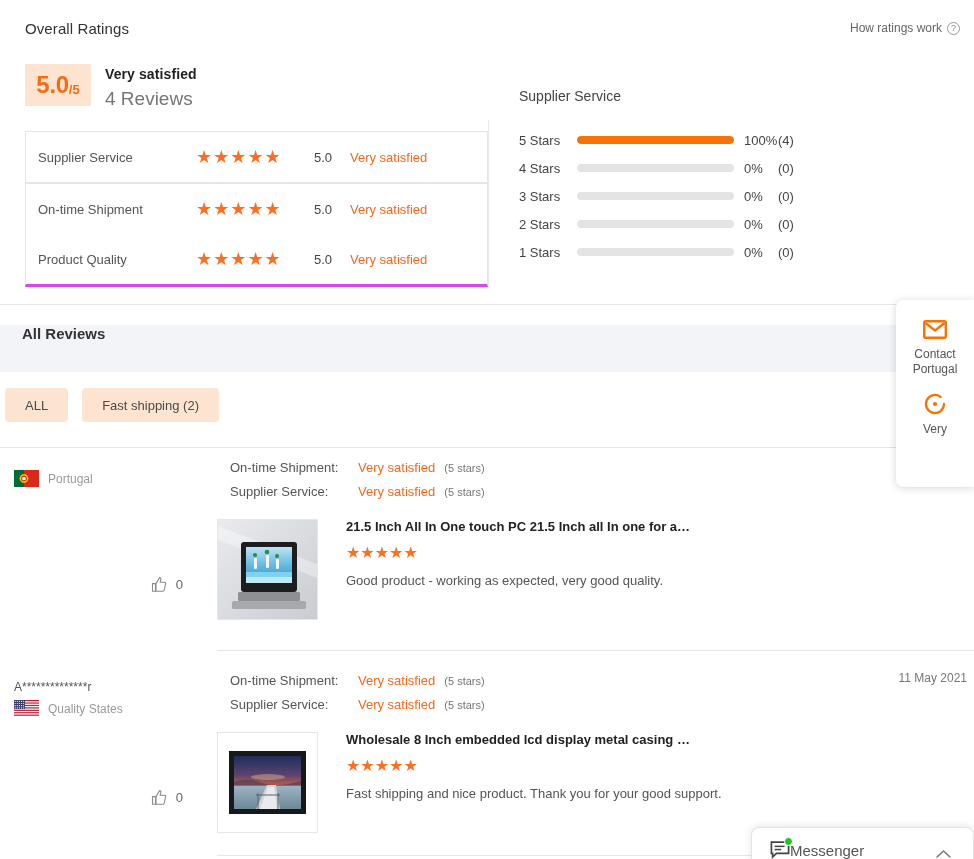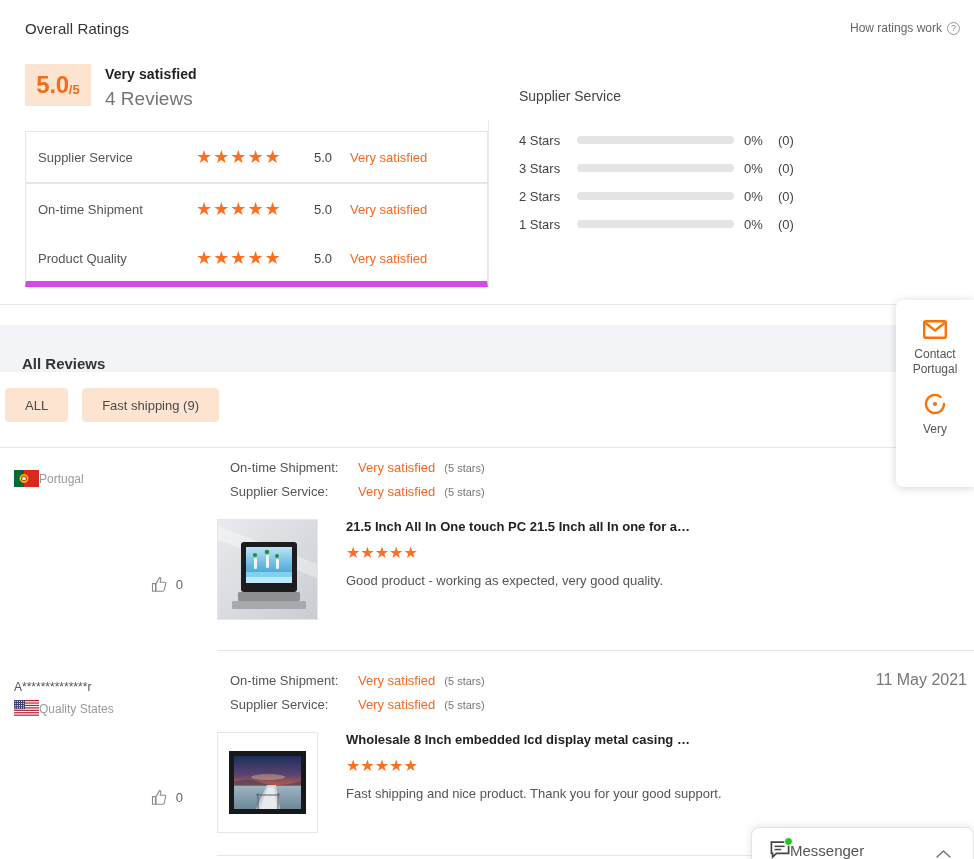--- a/index.html
+++ b/index.html
@@ -72,21 +72,21 @@
     display: flex; align-items: center;
     padding-left: 12px;
     cursor: pointer;
   }
   .aspect-row.selected {
     border: 1px solid #e6e6e6;
     background: #fff;
   }
   .aspect-row.grouped { border-left: 1px solid #e6e6e6; border-right: 1px solid #e6e6e6; }
   .aspect-row.grouped.first { border-top: 1px solid #e6e6e6; }
-  .aspect-row.grouped.last { border-bottom: 6px solid #d946ef; }
+  .aspect-row.grouped.last { border-bottom: 3px solid #d946ef; }
   .aspect-name { width: 158px; font-size: 13px; color: #555; }
   .aspect-stars { width: 118px; letter-spacing: 1px; }
   .aspect-score { width: 36px; font-size: 13px; color: #444; }
   .aspect-text { font-size: 13px; color: #f4691d; }
 
   .stars { color: #fc6e20; font-size: 18px; line-height: 1; white-space: nowrap; }
   .stars.sm { font-size: 16px; }
 
   
   .col-divider {
@@ -110,21 +110,21 @@
   .bar-fill { height: 8px; border-radius: 5px; background: #f97304; }
   .bar-pct { width: 44px; text-align: left; padding-left: 10px; font-size: 13px; color: #444; }
   .bar-cnt { font-size: 13px; color: #444; }
 
   
   .reviews-header {
     position: absolute;
     left: 0; top: 325px;
     width: 974px; height: 47px;
     background: #f2f4f7;
-    display: flex; align-items: flex-end;
+    display: flex; align-items: flex-start;
   }
   .reviews-header span { margin-left: 22px; font-size: 15px; font-weight: bold; color: #333; }
 
   .filter-bar {
     position: absolute;
     left: 0; top: 388px;
     display: flex; gap: 14px;
     padding-left: 5px;
   }
   .chip {
@@ -143,33 +143,33 @@
     position: absolute; left: 0; width: 974px; height: 1px; background: #e6e6e6;
   }
   .hr-inset {
     position: absolute; left: 217px; width: 757px; height: 1px; background: #e6e6e6;
   }
 
   
   .review { position: absolute; left: 0; width: 974px; }
   .rv-left { position: absolute; left: 14px; top: 0; width: 200px; }
   .rv-user { font-size: 12px; color: #555; margin-bottom: 6px; white-space: nowrap; }
-  .rv-country { display: flex; align-items: center; }
+  .rv-country { display: flex; align-items: center; gap: 9px; }
   .rv-country .cname { font-size: 12px; color: #9a9a9a; }
   .flag { width: 25px; height: 17px; display: block; }
 
   .rv-mid { position: absolute; left: 230px; top: 0; }
   .rv-aspect { display: flex; align-items: baseline; height: 24px; }
   .rv-aspect .k { width: 128px; font-size: 13px; color: #555; }
   .rv-aspect .v { font-size: 13px; color: #f4691d; }
   .rv-aspect .s { font-size: 11px; color: #777; margin-left: 9px; }
 
   .rv-date {
     position: absolute; right: 7px; top: 1px;
-    font-size: 16px; color: #777; white-space: nowrap;
+    font-size: 12px; color: #777; white-space: nowrap;
   }
 
   .rv-body { position: absolute; left: 217px; }
   .rv-thumb {
     position: absolute; left: 0; top: 0;
     width: 101px; height: 101px;
     border: 1px solid #e6e6e6;
     background: #f7f7f7;
     overflow: hidden;
   }
@@ -274,20 +274,28 @@
           <div class="aspect-text">Very satisfied</div>
         </div>
       </div>
 
     <div class="col-divider"></div>
 
     <div class="breakdown">
       <div class="breakdown-title">Supplier Service</div>
       <div id="breakdown-rows">
           <div class="bar-row">
+            <div class="bar-label">5 Stars</div>
+            <div class="bar-track">
+              <div class="bar-fill" style="width:100%"></div>
+            </div>
+            <div class="bar-pct">100%</div>
+            <div class="bar-cnt">(4)</div>
+          </div>
+          <div class="bar-row">
             <div class="bar-label">4 Stars</div>
             <div class="bar-track">
               <div class="bar-fill" style="width:0%"></div>
             </div>
             <div class="bar-pct">0%</div>
             <div class="bar-cnt">(0)</div>
           </div>
           <div class="bar-row">
             <div class="bar-label">3 Stars</div>
             <div class="bar-track">
@@ -315,21 +323,21 @@
         </div>
     </div>
   </div>
 
   <div class="reviews-header">
     <span>All Reviews</span>
   </div>
 
   <div class="filter-bar" id="filter-bar">
       <div class="chip all">ALL</div>
-      <div class="chip">Fast shipping (9)</div>
+      <div class="chip">Fast shipping (2)</div>
     </div>
 
   <div class="hr-full" style="top:447px;"></div>
 
   <div id="review-list">
       <div class="review" style="top: 457px;">
         <div class="rv-left" style="top:13px">
           <div class="rv-country">
             <svg class="flag" viewBox="0 0 25 17" aria-hidden="true">
               <rect width="10" height="17" fill="#046a38"></rect>

